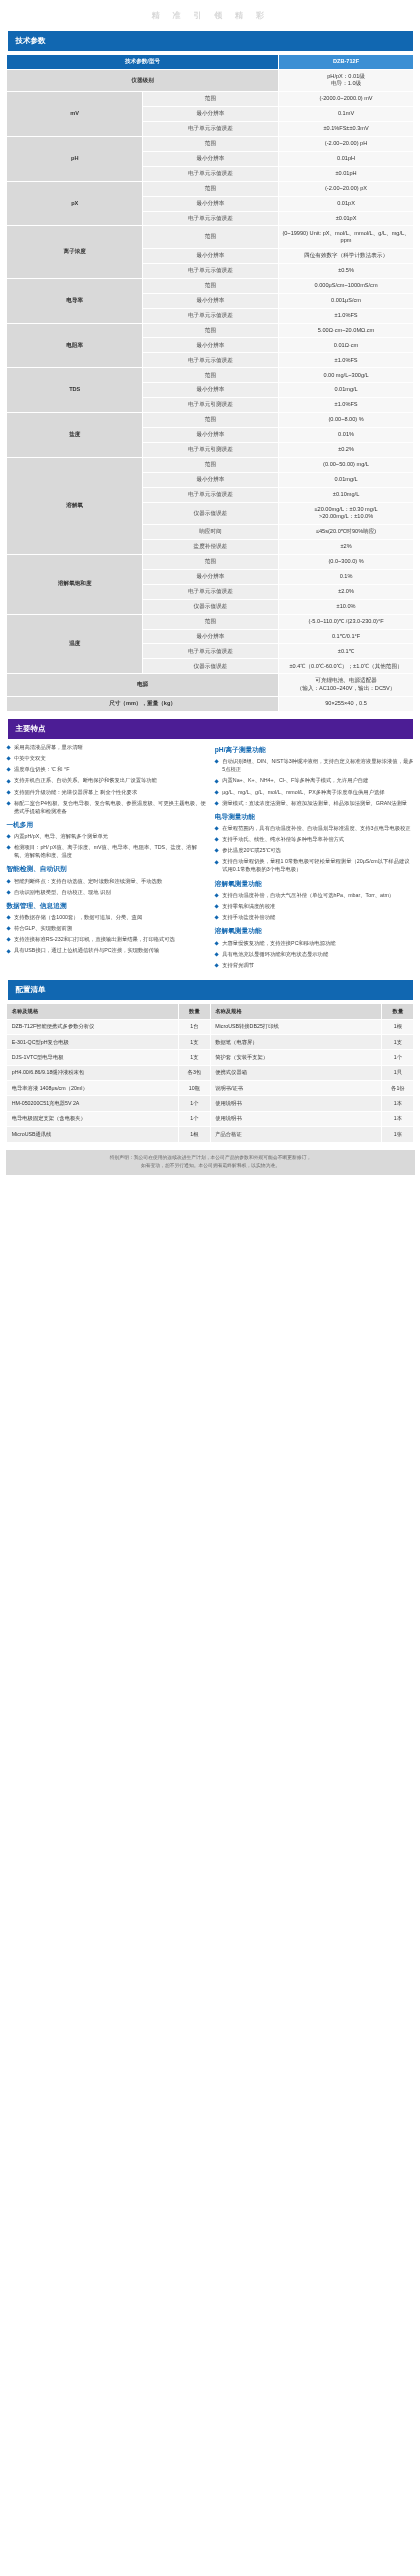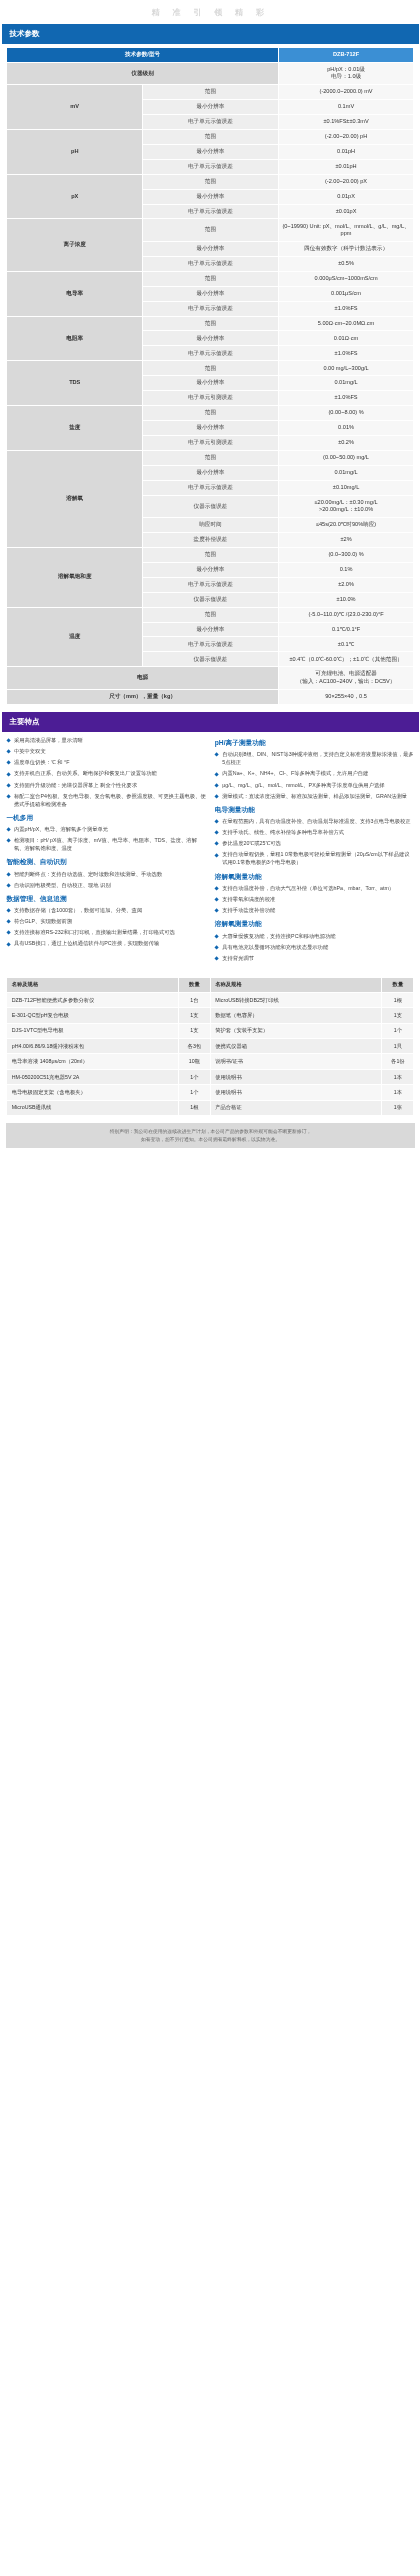--- a/index.html
+++ b/index.html
@@ -10,39 +10,39 @@
   }
   body {
     width: 421px;
     color: #333;
     font-size: 5.9px;
   }
   .page { width: 421px; position: relative; }
 
   
   .banner {
-    height: 24px;
+    height: 31px;
     background: #ffffff;
     display: flex;
     align-items: center;
     justify-content: center;
     letter-spacing: 5.3px;
     color: #d8d8d8;
     font-size: 8px;
     font-weight: bold;
   }
 
   
   .sec-head {
     background: #1167b1;
     color: #fff;
     font-size: 7.5px;
     font-weight: bold;
     padding: 4.8px 7.5px;
-    margin: 0 2px;
+    margin: 0 8px;
   }
   .sec-head.blue2 { background:#4c1d95; }
 
   
   table.spec {
     width: 408px;
     margin: 0 6.4px;
     border-collapse: collapse;
     table-layout: fixed;
   }
@@ -407,20 +407,21 @@
       <ul class="flist">
         <li>大容量慢恢复功能，支持连接PC和移动电源功能</li>
         <li>具有电池充以显循环功能和充电状态显示功能</li>
         <li>支持背光调节</li>
       </ul>
     </div>
   </div>
 
   <div class="spacer"></div>
 
+  <div class="sec-head">配置清单</div>
   <div class="sp6"></div>
 
   <table class="parts">
     <thead>
       <tr>
         <th>名称及规格</th>
         <th class="qty">数量</th>
         <th>名称及规格</th>
         <th class="qty">数量</th>
       </tr>

